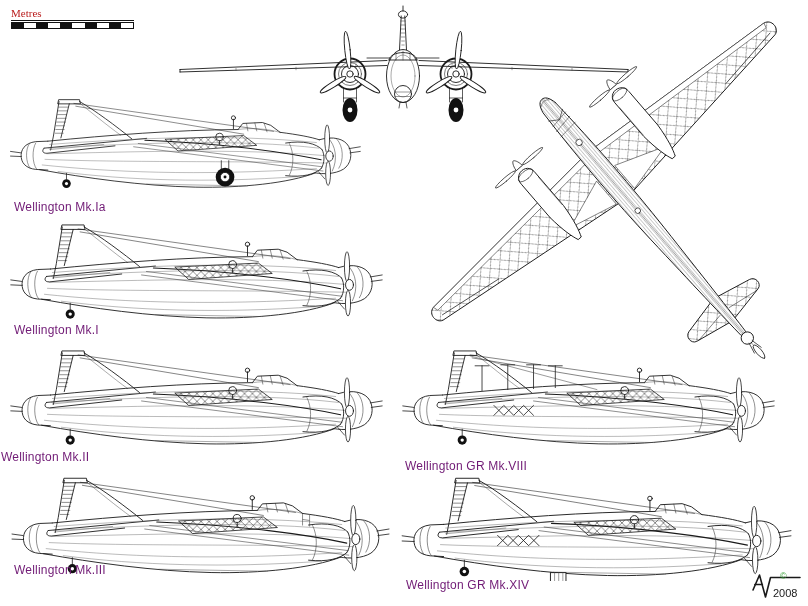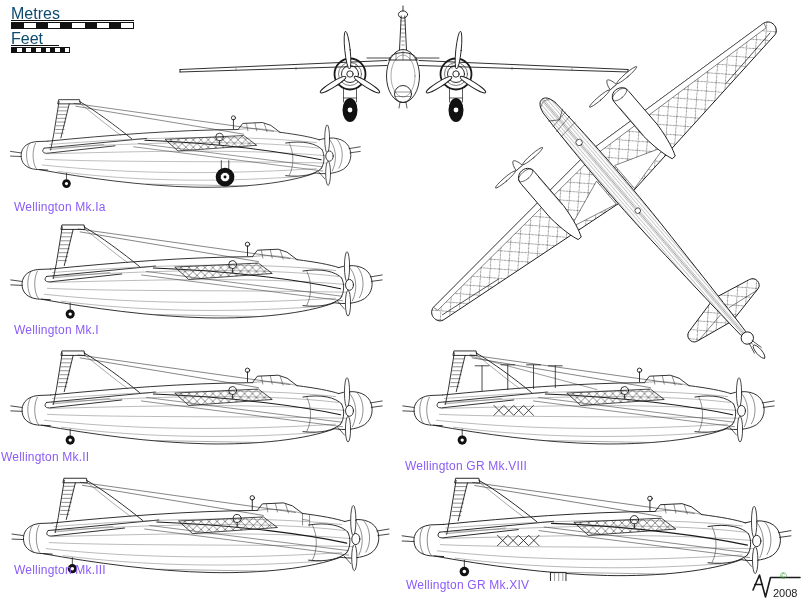--- a/index.html
+++ b/index.html
@@ -2,23 +2,23 @@
 <html><head>
 <meta charset="utf-8">
 <style>
   html,body{margin:0;padding:0;background:#e8e8e8;}
   .canvas{
     position:relative;width:808px;height:606px;background:#ffffff;
     font-family:"Liberation Sans","DejaVu Sans",sans-serif;color:#1a1a1a;
     overflow:hidden;margin:0 auto;
   }
   .view{position:absolute;}
-  .label{position:absolute;font-size:12px;line-height:13px;color:#8b5cf6;letter-spacing:.2px;white-space:nowrap;}
+  .label{position:absolute;font-size:12px;line-height:13px;color:#701a75;letter-spacing:.2px;white-space:nowrap;}
   .scale{position:absolute;left:11px;top:7px;}
-  .scale-label{font-size:16px;line-height:13px;color:#0c4a6e;}
+  .scale-label{font-size:11px;line-height:13px;color:#b91c1c;font-family:Liberation Serif, serif;}
   .rule-m{width:123px;border-bottom:1.6px solid #111;margin-top:0px;}
   .rule-f{width:48px;border-bottom:1.6px solid #111;}
   .bar-metres{width:121px;height:5px;border:1px solid #111;margin-top:1px;
     background:repeating-linear-gradient(90deg,#111 0 12.1px,#fff 12.1px 24.2px);}
   .bar-feet{width:57px;height:4px;border:1px solid #111;margin-top:1px;
     background:repeating-linear-gradient(90deg,#111 0 4.8px,#fff 4.8px 9.6px);}
   .feet-block{margin-top:3px;}
   svg{display:block;}
 </style>
 </head>
@@ -94,25 +94,20 @@
           <ellipse cx="346" cy="65.5" rx="4" ry="5.5" fill="#fff" stroke-width="0.9"></ellipse>
         </g>
       </symbol>
     </defs>
   </svg>
 
   <div class="scale">
     <div class="scale-label">Metres</div>
     <div class="rule-m"></div>
     <div class="bar-metres"></div>
-    <div class="feet-block">
-      <div class="scale-label">Feet</div>
-      <div class="rule-f"></div>
-      <div class="bar-feet"></div>
-    </div>
   </div>
 
   <svg class="view" style="left:176px;top:4px" width="456" height="122" viewBox="0 0 456 122">
     <g fill="none" stroke="#1a1a1a" stroke-width="0.9" stroke-linecap="round">
 
       <path d="M4,65.5 L211,56.5 M4,68 L211,61.5 M4,65.5 L4,68"></path>
       <path d="M452,65.5 L243,56.5 M452,68 L243,61.5 M452,65.5 L452,68"></path>
       <path d="M60,66.6 L60,64.4 M120,65.8 L120,63.2 M180,64.6 L180,60 M276,64.6 L276,60 M336,65.8 L336,63.2 M396,66.6 L396,64.4" stroke-width="0.5" stroke="#444"></path>
 
       <path d="M191,54 L214,54 M240,54 L263,54" stroke-width="0.8"></path>

